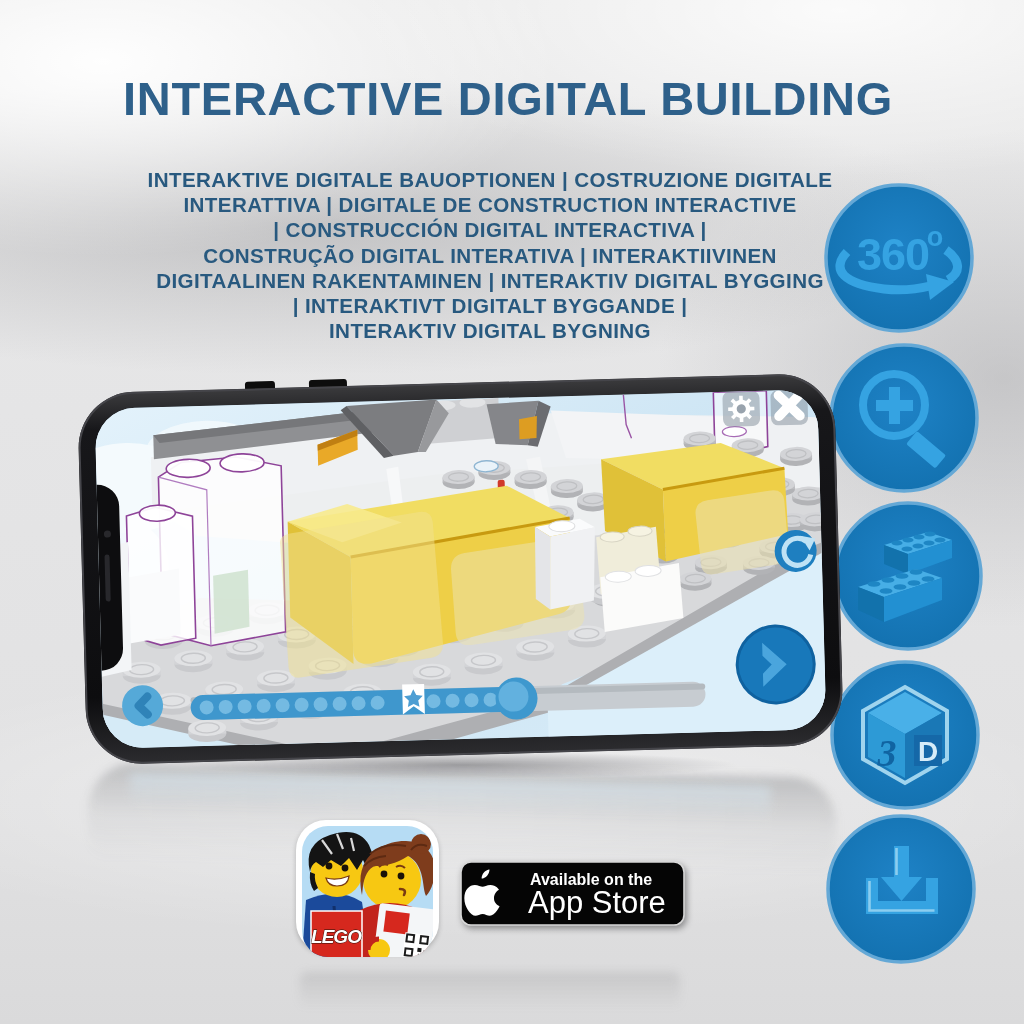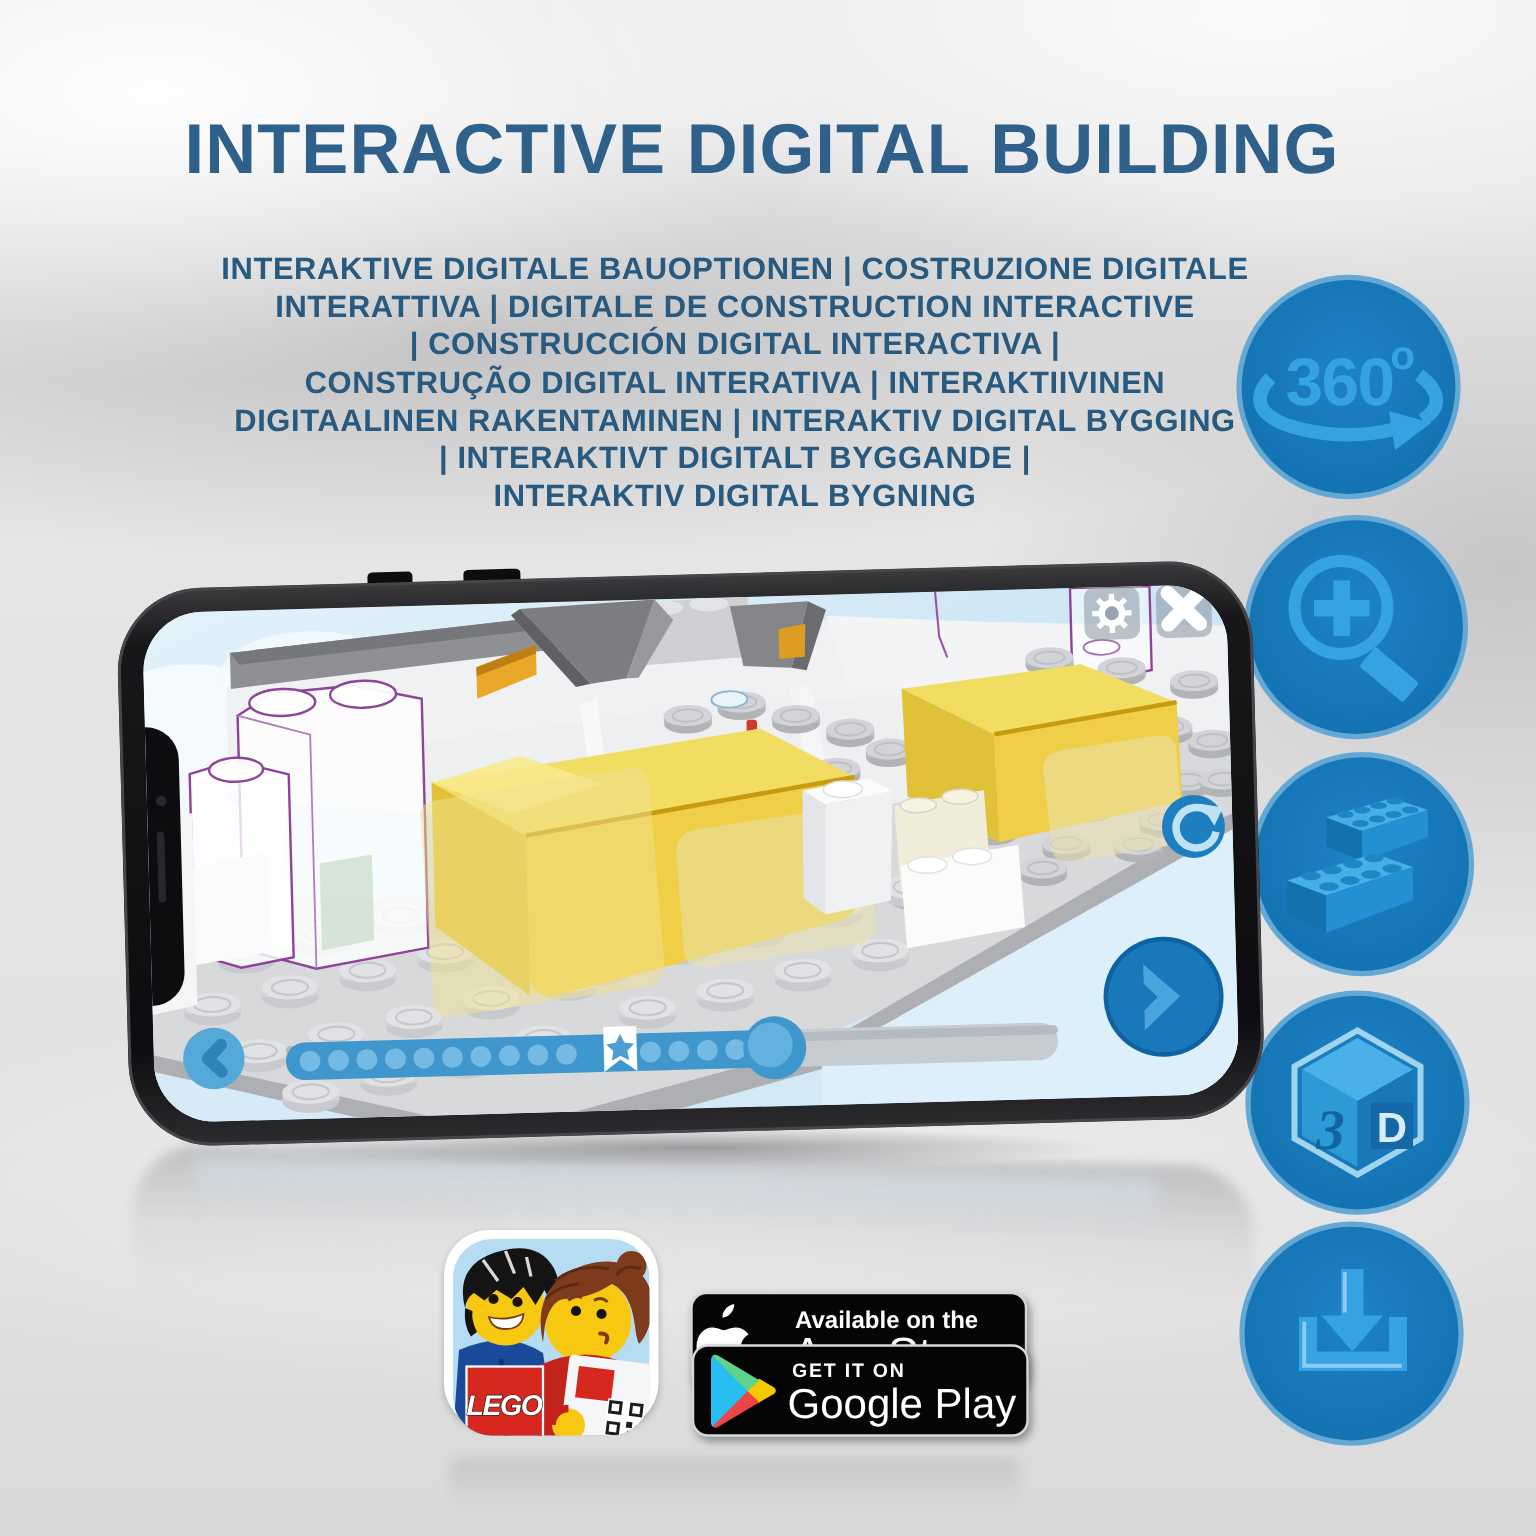--- a/index.html
+++ b/index.html
@@ -442,29 +442,16 @@
   <svg width="225" height="65" viewBox="0 0 225 65">
     <rect x="1" y="1" width="223" height="63" rx="10" fill="#050505" stroke="#d8d8d8" stroke-width="1.6"></rect>
     <g transform="translate(14,6) scale(1.18)">
       <path d="M 33.3 10.1 c 2.1 -2.6 1.8 -5 1.8 -5 s -2.9 0.2 -4.9 2.7 c -2 2.5 -1.7 4.9 -1.7 4.9 s 2.7 0 4.8 -2.6 z M 38.9 29.5 c 0 -5.3 4.3 -7.3 4.3 -7.3 s -2.4 -3.9 -7.3 -3.9 c -3 0 -5.2 1.5 -6.6 1.5 c -1.5 0 -3.9 -1.5 -6.6 -1.5 c -4.6 0 -8.9 4 -8.9 11.2 c 0 7.3 5.3 14.9 9.5 14.9 c 1.6 0 4 -1.6 6.1 -1.6 c 2.1 0 3.8 1.5 6 1.5 c 4.5 0 8.3 -8 8.3 -8 s -4.8 -1.9 -4.8 -6.8 z" fill="#fff" transform="translate(-22,-3)"></path>
     </g>
     <text x="70" y="24" font-family="Liberation Sans" font-size="16" font-weight="bold" fill="#fff">Available on the</text>
     <text x="68" y="52" font-family="Liberation Sans" font-size="31" fill="#fff">App Store</text>
   </svg>
 </div>
 
-<div class="abs" style="left:461px;top:896px;width:225px;height:62px;filter:drop-shadow(2px 3px 3px rgba(40,40,42,0.45));">
-  <svg width="225" height="62" viewBox="0 0 225 62">
-    <rect x="1" y="1" width="223" height="60" rx="10" fill="#050505" stroke="#d8d8d8" stroke-width="1.6"></rect>
-    <g transform="translate(13,6) scale(1.02)">
-      <path d="M 1 1.9 C 0.4 2.5 0 3.5 0 4.8 V 45.2 C 0 46.5 0.4 47.5 1 48.1 L 1.2 48.3 L 23.9 25.7 V 24.3 L 1.2 1.7 Z" fill="#27bdf0"></path>
-      <path d="M 31.4 33.2 L 23.9 25.7 V 24.3 L 31.4 16.8 L 31.6 16.9 L 40.5 22 C 43 23.4 43 25.7 40.5 27.2 L 31.6 32.2 Z" fill="#f5c800"></path>
-      <path d="M 31.6 32.2 L 23.9 25 L 1 48.1 C 1.8 49 3.2 49.1 4.8 48.2 L 31.6 32.2" fill="#ec4545"></path>
-      <path d="M 31.6 17.8 L 4.8 1.8 C 3.2 0.9 1.8 1 1 1.9 L 23.9 25 Z" fill="#5fd38a"></path>
-    </g>
-    <text x="67" y="22" font-family="Liberation Sans" font-size="13" font-weight="bold" letter-spacing="1.2" fill="#fff">GET IT ON</text>
-    <text x="64" y="49" font-family="Liberation Sans" font-size="28" fill="#fff">Google Play</text>
-  </svg>
+
+<div class="abs" style="left:300px;top:972px;width:380px;height:40px;background:linear-gradient(180deg,rgba(140,140,142,0.25),rgba(160,160,162,0) 90%);filter:blur(4px);border-radius:8px;"></div>
+
 </div>
 
-<div class="abs" style="left:300px;top:972px;width:380px;height:40px;background:linear-gradient(180deg,rgba(140,140,142,0.25),rgba(160,160,162,0) 90%);filter:blur(4px);border-radius:8px;"></div>
-
-</div>
-
 </body></html>

